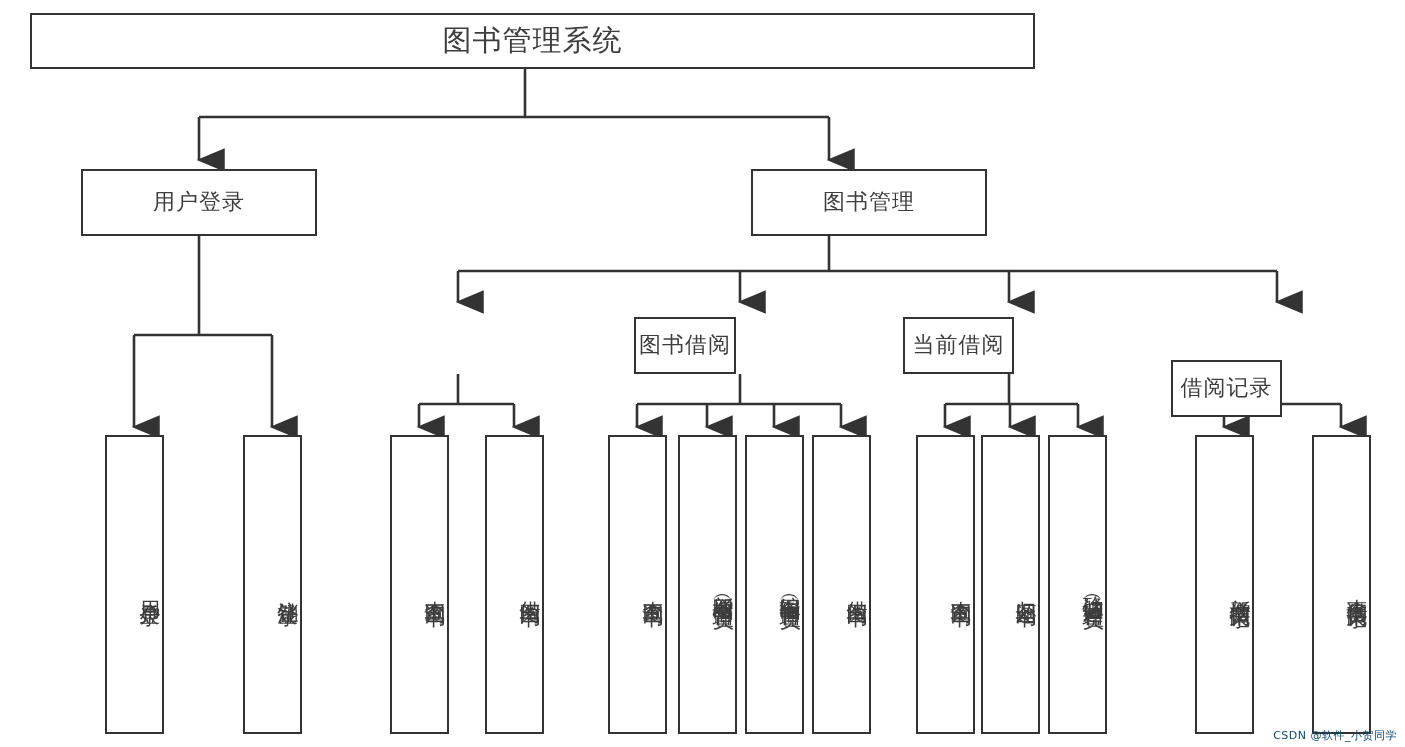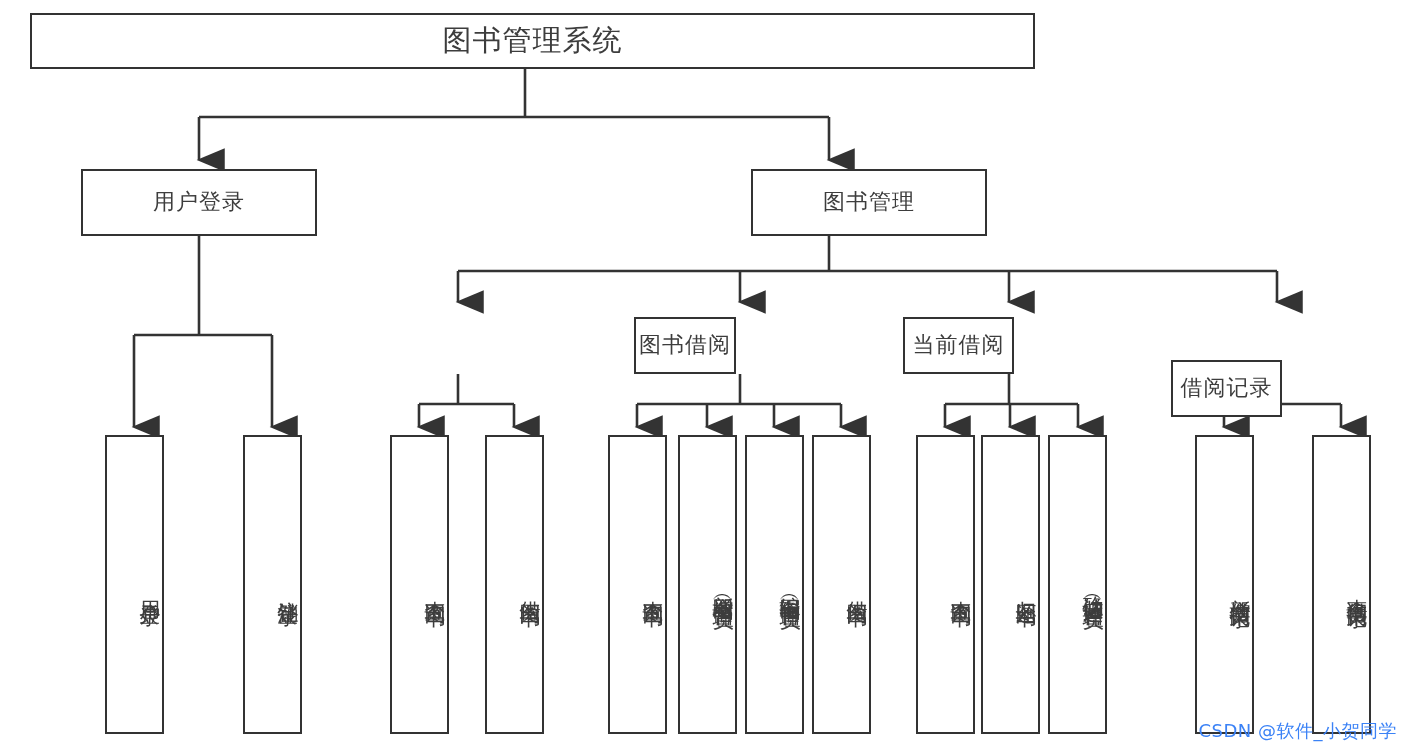--- a/index.html
+++ b/index.html
@@ -9,21 +9,21 @@
   svg#wires{position:absolute;left:0;top:0;width:1405px;height:747px;}
   .node{position:absolute;box-sizing:border-box;background:#ffffff;
         border:2px solid #333333;display:flex;align-items:center;
         justify-content:center;color:#3d3d3d;}
   .node-h{font-size:22px;line-height:1.1;letter-spacing:1px;white-space:nowrap;}
   .node-root{font-size:29px;margin-left:12px;}
   .node-v{writing-mode:vertical-rl;text-orientation:upright;
           font-size:21px;line-height:1.22;letter-spacing:2px;
           align-items:flex-start;justify-content:center;padding-top:6px;}
   .node-v.tall{align-items:flex-start;}
-  .wm{position:absolute;right:8px;bottom:4px;font-size:18px;color:#3b82f6;
+  .wm{position:absolute;right:8px;bottom:4px;font-size:11px;color:#0c4a6e;
       letter-spacing:.5px;white-space:nowrap;}
 </style>
 </head>
 <body>
 
 <div id="stage">
 
   <svg id="wires" viewBox="0 0 1405 747" xmlns="http://www.w3.org/2000/svg">
     <defs>
       <marker id="arw" viewBox="0 0 10 12" refX="5" refY="11" markerWidth="9" markerHeight="11" orient="auto-start-reverse">

